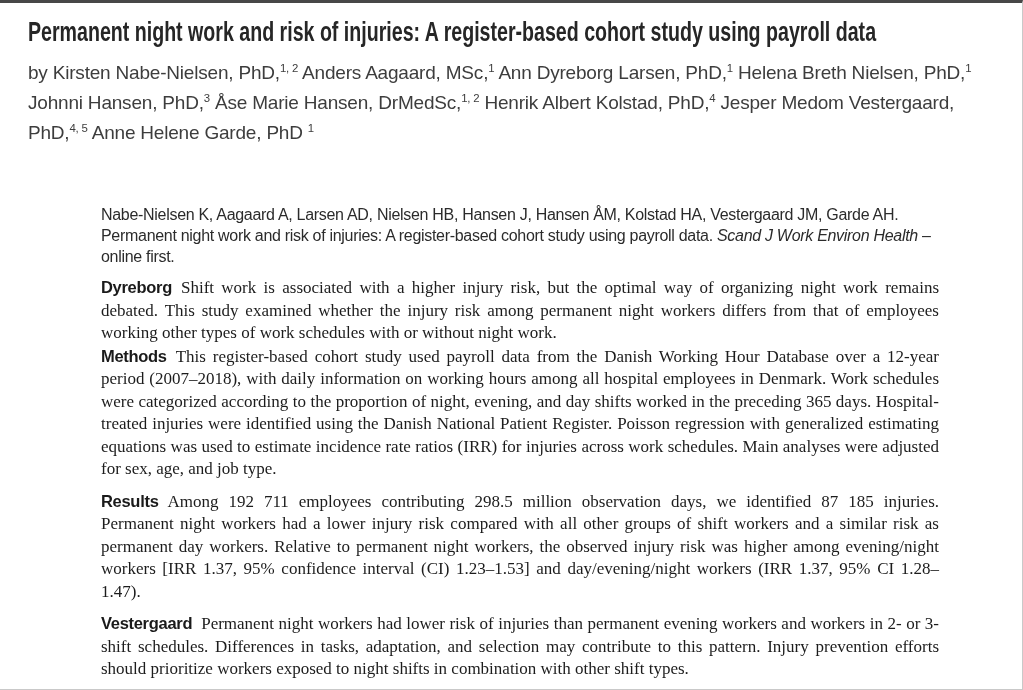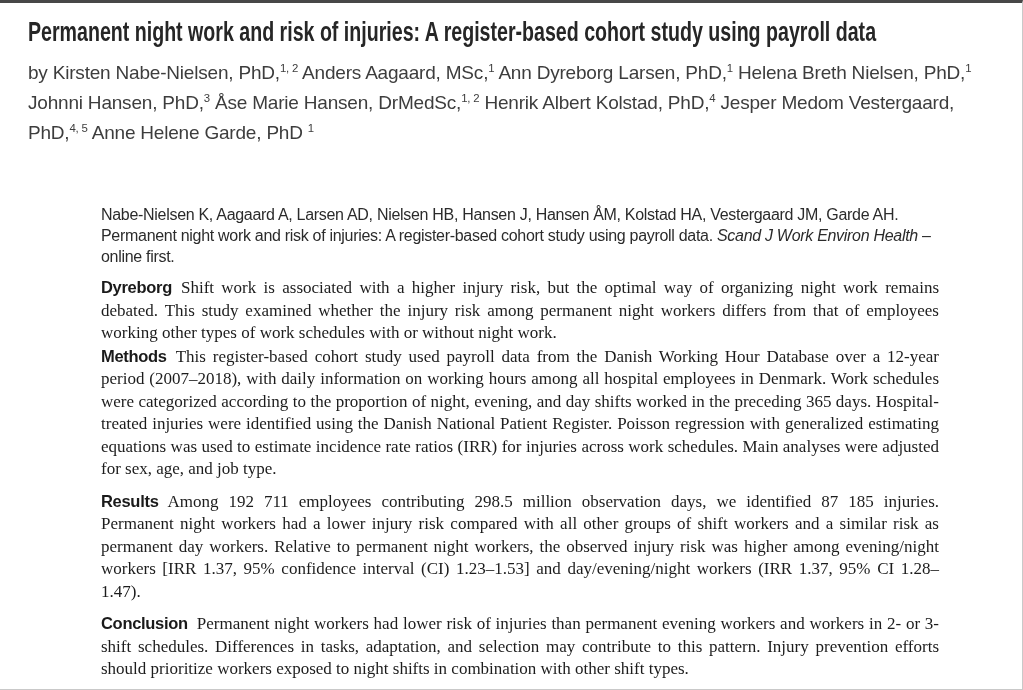--- a/index.html
+++ b/index.html
@@ -99,17 +99,17 @@
 
     <p class="section" style="margin:0 0 0 0;">
       <span class="label">Methods</span><span>This register-based cohort study used payroll data from the Danish Working Hour Database over a 12-year period (2007–2018), with daily information on working hours among all hospital employees in Denmark. Work schedules were categorized according to the proportion of night, evening, and day shifts worked in the preceding 365 days. Hospital-treated injuries were identified using the Danish National Patient Register. Poisson regression with generalized estimating equations was used to estimate incidence rate ratios (IRR) for injuries across work schedules. Main analyses were adjusted for sex, age, and job type.</span>
     </p>
 
     <p class="section" style="margin:9px 0 0 0;">
       <span class="label">Results</span><span>Among 192 711 employees contributing 298.5 million observation days, we identified 87 185 injuries. Permanent night workers had a lower injury risk compared with all other groups of shift workers and a similar risk as permanent day workers. Relative to permanent night workers, the observed injury risk was higher among evening/night workers [IRR 1.37, 95% confidence interval (CI) 1.23–1.53] and day/evening/night workers (IRR 1.37, 95% CI 1.28–1.47).</span>
     </p>
 
     <p class="section" style="margin:9px 0 0 0;">
-      <span class="label">Conclusion</span><span>Permanent night workers had lower risk of injuries than permanent evening workers and workers in 2- or 3-shift schedules. Differences in tasks, adaptation, and selection may contribute to this pattern. Injury prevention efforts should prioritize workers exposed to night shifts in combination with other shift types.</span>
+      <span class="label">Vestergaard</span><span>Permanent night workers had lower risk of injuries than permanent evening workers and workers in 2- or 3-shift schedules. Differences in tasks, adaptation, and selection may contribute to this pattern. Injury prevention efforts should prioritize workers exposed to night shifts in combination with other shift types.</span>
     </p>
 
   </div>
 </div>
 
 </body></html>

